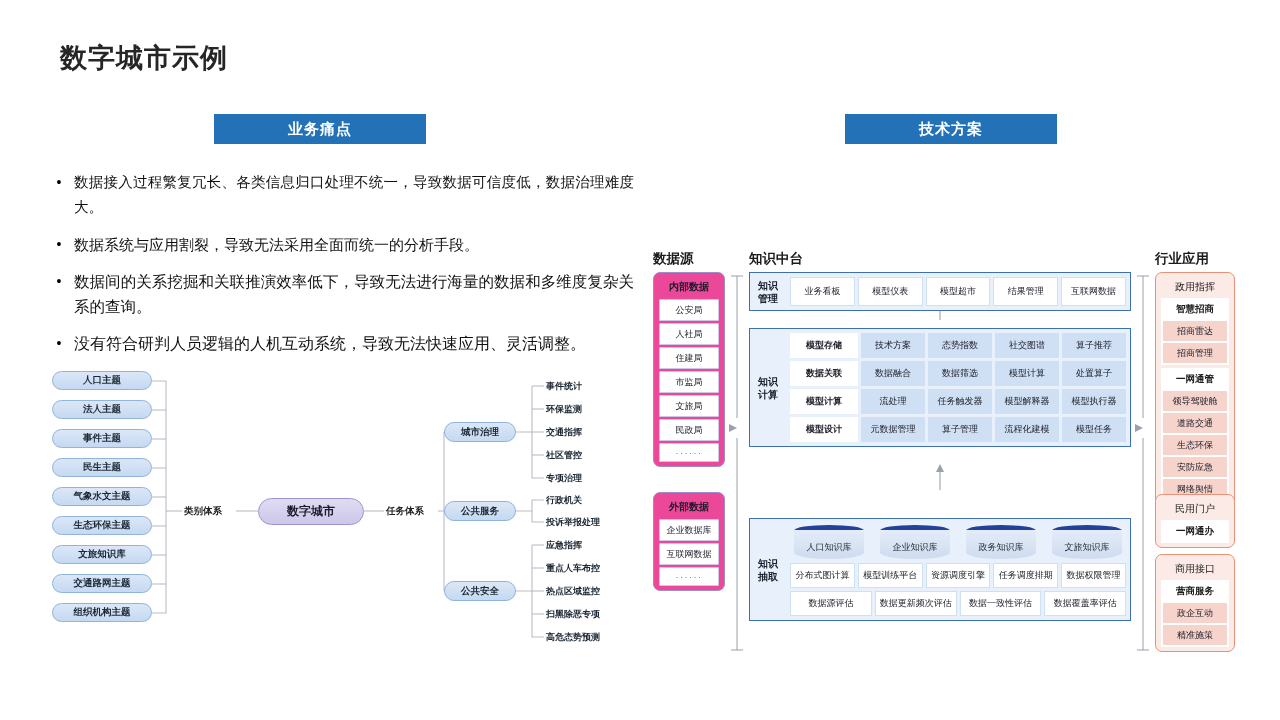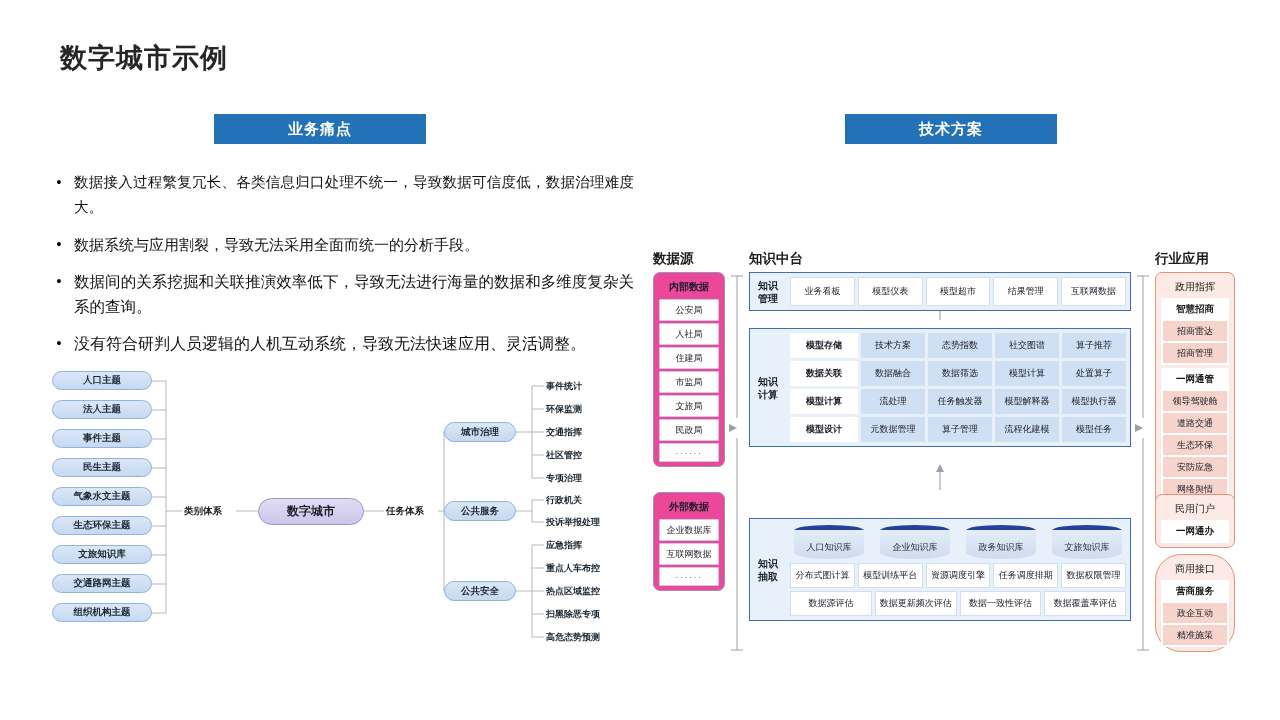--- a/index.html
+++ b/index.html
@@ -436,21 +436,21 @@
         <div class="ia-item">安防应急</div>
         <div class="ia-item">网络舆情</div>
       </div>
     </div>
 
     <div class="ia-box" style="top:244px;">
       <div class="ia-head">民用门户</div>
       <div class="ia-plain">一网通办</div>
     </div>
 
-    <div class="ia-box" style="top:304px;border-radius:26px;">
+    <div class="ia-box" style="top:304px;">
       <div class="ia-head">商用接口</div>
       <div class="ia-group">
         <div class="ia-sub">营商服务</div>
         <div class="ia-item">政企互动</div>
         <div class="ia-item">精准施策</div>
       </div>
     </div>
 
   </div>
 </div>

